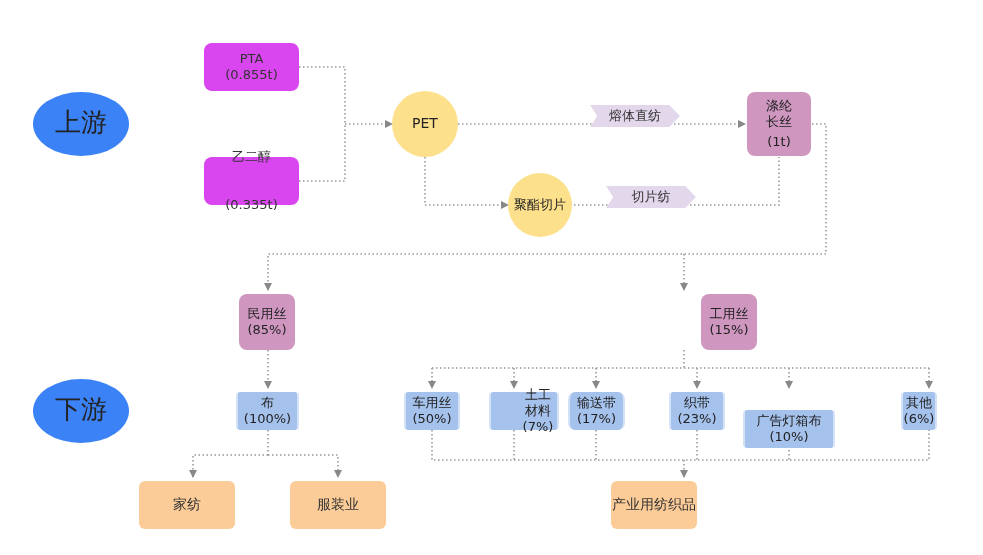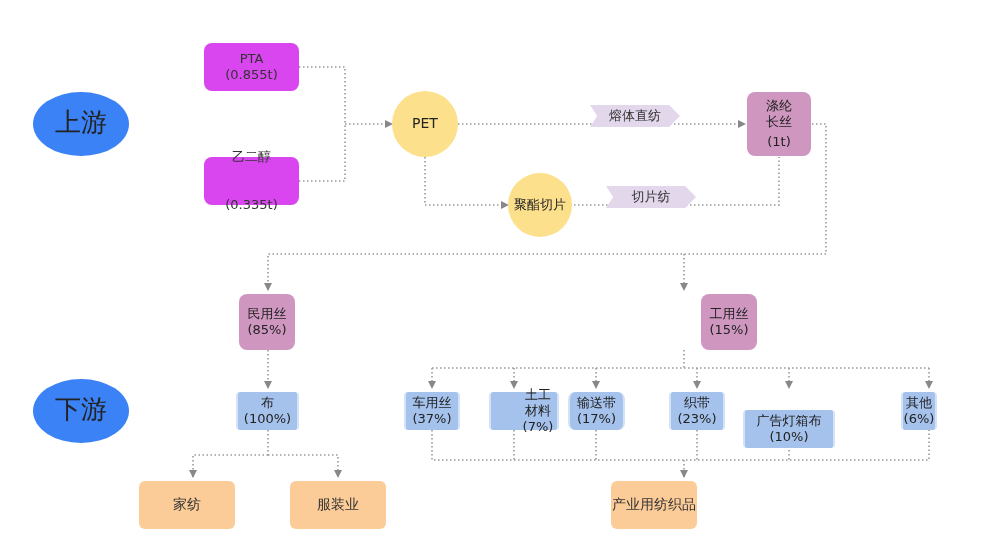--- a/index.html
+++ b/index.html
@@ -111,21 +111,21 @@
   <span>(15%)</span>
 </div>
 
 <div class="node blue" style="left:236px;top:392px;width:63px;height:38px;">
   <span>布</span>
   <span>(100%)</span>
 </div>
 
 <div class="node blue" style="left:404px;top:392px;width:56px;height:38px;">
   <span>车用丝</span>
-  <span>(37%)</span>
+  <span>(50%)</span>
 </div>
 <div class="node blue" style="left:489px;top:392px;width:70px;height:38px;padding-left:28px;">
   <span>土工材料</span>
   <span>(7%)</span>
 </div>
 <div class="node blue" style="left:568px;top:392px;width:57px;height:38px;border-radius:7px;">
   <span>输送带</span>
   <span>(17%)</span>
 </div>
 <div class="node blue" style="left:669px;top:392px;width:56px;height:38px;">

